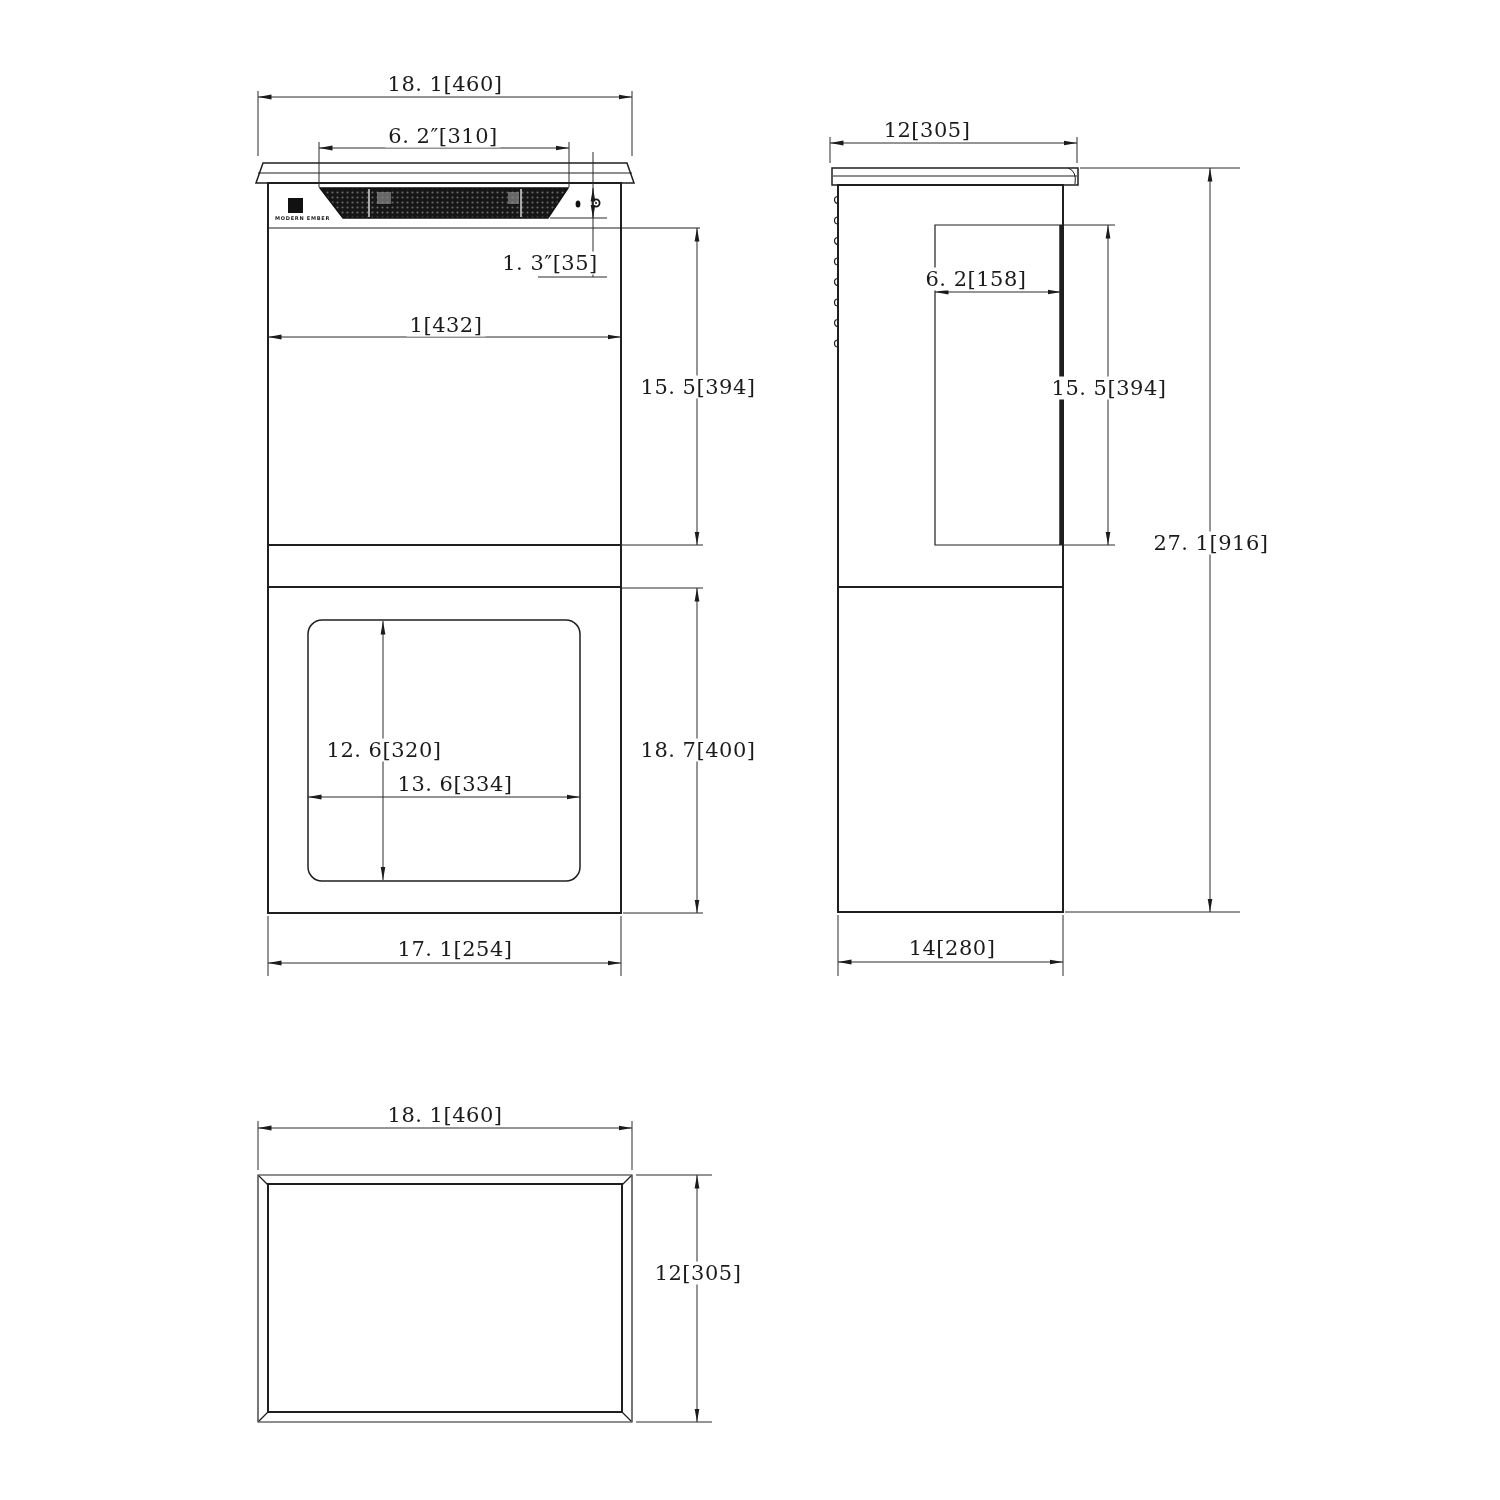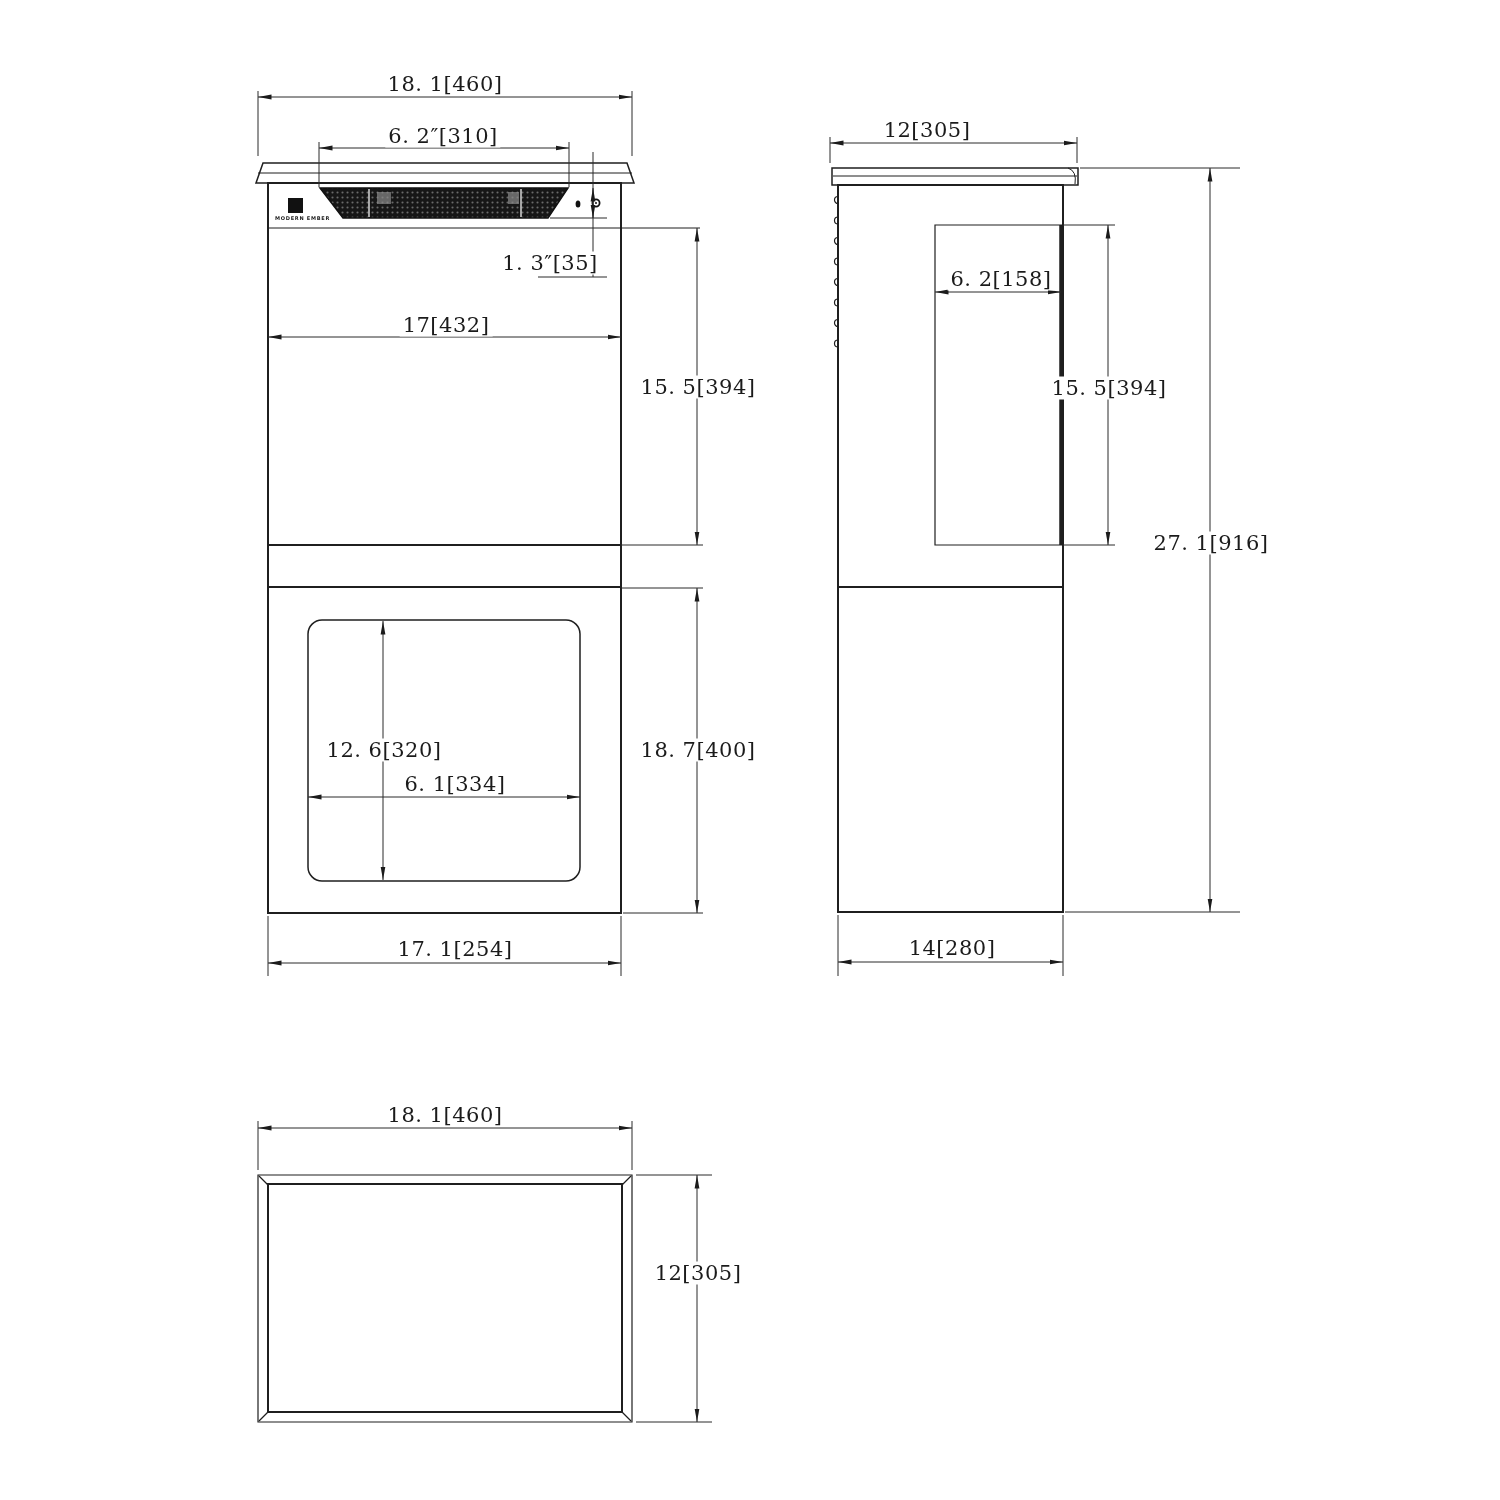--- a/index.html
+++ b/index.html
@@ -157,29 +157,29 @@
         <line x1="636" y1="1175" x2="712" y2="1175"></line>
         <line x1="636" y1="1422" x2="712" y2="1422"></line>
         <line x1="697" y1="1175" x2="697" y2="1422" marker-start="url(#arr)" marker-end="url(#arr)"></line>
       </g>
     </g>
   </svg>
 
   <div class="dim-label" style="left:445px;top:84px">18. 1[460]</div>
   <div class="dim-label" style="left:443px;top:136px">6. 2″[310]</div>
   <div class="dim-label" style="left:550px;top:263px">1. 3″[35]</div>
-  <div class="dim-label" style="left:446px;top:325px">17[432]</div>
+  <div class="dim-label" style="left:446px;top:325px">1[432]</div>
   <div class="dim-label" style="left:698px;top:387px">15. 5[394]</div>
   <div class="dim-label" style="left:384px;top:750px">12. 6[320]</div>
-  <div class="dim-label" style="left:455px;top:784px">6. 1[334]</div>
+  <div class="dim-label" style="left:455px;top:784px">13. 6[334]</div>
   <div class="dim-label" style="left:698px;top:750px">18. 7[400]</div>
   <div class="dim-label" style="left:455px;top:949px">17. 1[254]</div>
 
   <div class="dim-label" style="left:927px;top:130px">12[305]</div>
-  <div class="dim-label" style="left:1001px;top:279px">6. 2[158]</div>
+  <div class="dim-label" style="left:976px;top:279px">6. 2[158]</div>
   <div class="dim-label" style="left:1109px;top:388px">15. 5[394]</div>
   <div class="dim-label" style="left:1211px;top:543px">27. 1[916]</div>
   <div class="dim-label" style="left:952px;top:948px">14[280]</div>
 
   <div class="dim-label" style="left:445px;top:1115px">18. 1[460]</div>
   <div class="dim-label" style="left:698px;top:1273px">12[305]</div>
 
   <div class="logo-text">MODERN EMBER</div>
 </div>
 

